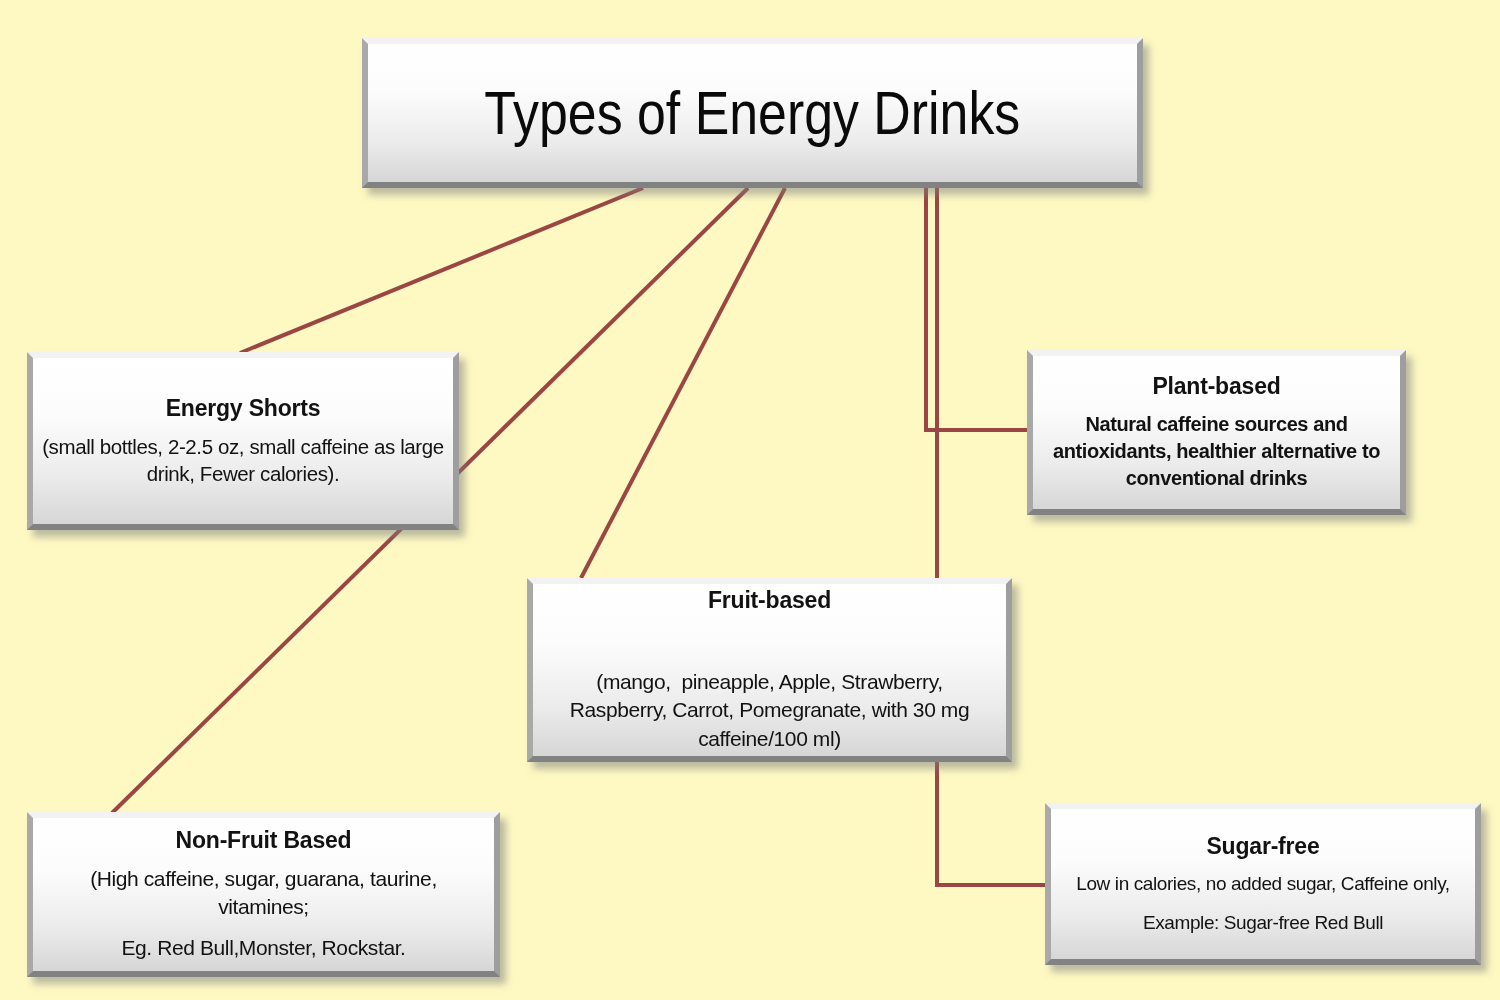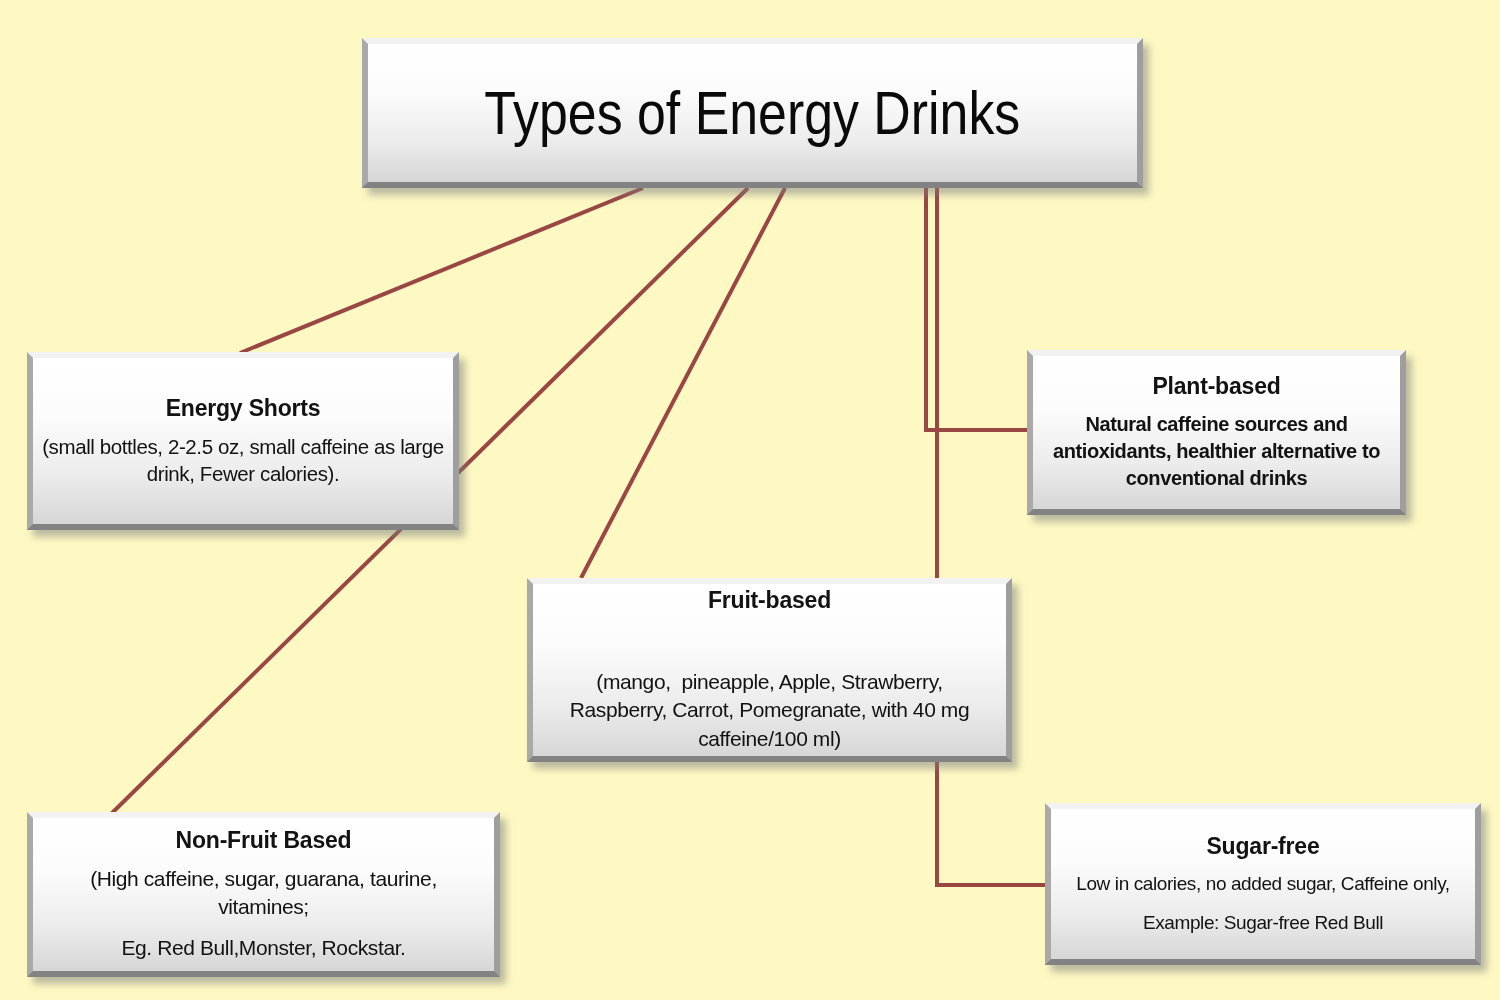--- a/index.html
+++ b/index.html
@@ -120,21 +120,21 @@
     <p>(small bottles, 2-2.5 oz, small caffeine as large drink, Fewer calories).</p>
   </div>
 
   <div class="box" id="node-plant-based">
     <h2>Plant-based</h2>
     <p>Natural caffeine sources and antioxidants, healthier alternative to conventional drinks</p>
   </div>
 
   <div class="box" id="node-fruit-based">
     <h2>Fruit-based</h2>
-    <p>(mango,  pineapple, Apple, Strawberry, Raspberry, Carrot, Pomegranate, with 40 mg caffeine/100 ml)</p>
+    <p>(mango,  pineapple, Apple, Strawberry, Raspberry, Carrot, Pomegranate, with 30 mg caffeine/100 ml)</p>
   </div>
 
   <div class="box" id="node-sugar-free">
     <h2>Sugar-free</h2>
     <p>Low in calories, no added sugar, Caffeine only,</p>
     <p>Example: Sugar-free Red Bull</p>
   </div>
 
   <div class="box" id="node-non-fruit-based">
     <h2>Non-Fruit Based</h2>

